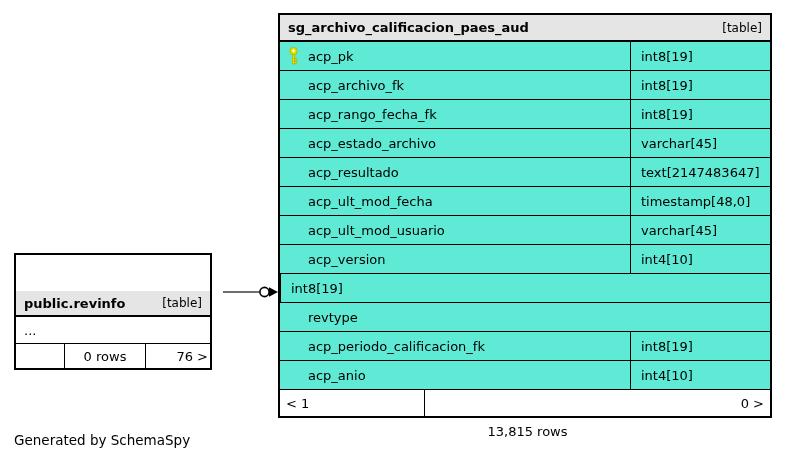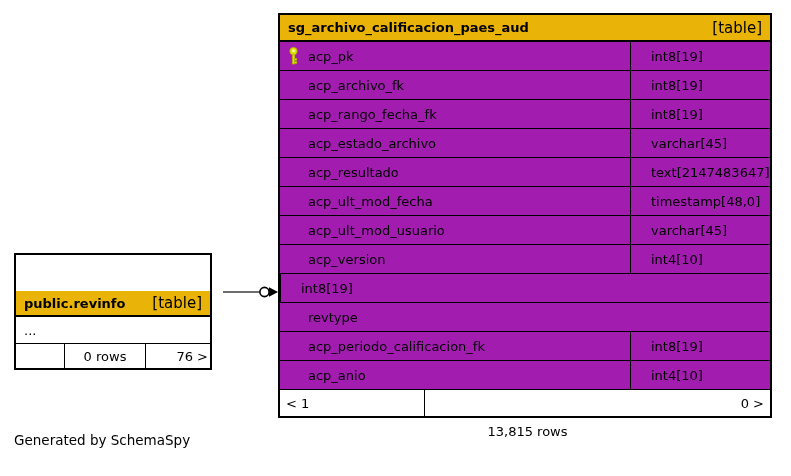--- a/index.html
+++ b/index.html
@@ -3,32 +3,32 @@
 <meta charset="utf-8">
 <style>
   * { margin:0; padding:0; box-sizing:border-box; }
   html,body { width:791px; height:476px; background:#ffffff;
               font-family:"DejaVu Sans","Liberation Sans",sans-serif; color:#000; }
   .canvas { position:relative; width:791px; height:476px; overflow:hidden; }
 
   .table-box { position:absolute; border:2px solid #000; background:#fff; }
 
   .tbl-header { display:flex; justify-content:space-between; align-items:center;
-                background:#eab308; border-bottom:2px solid #000; padding:0 8px; }
+                background:#e5e5e5; border-bottom:2px solid #000; padding:0 8px; }
   .tbl-title { font-weight:bold; font-size:13px; white-space:nowrap; }
-  .tbl-badge { font-size:15px; white-space:nowrap; }
+  .tbl-badge { font-size:12px; white-space:nowrap; }
 
   
   #main-table { left:278px; top:13px; width:494px; }
   #main-table .tbl-header { height:27px; }
-  .tbl-row { display:flex; height:29px; border-bottom:1px solid #000; background:#a21caf; }
+  .tbl-row { display:flex; height:29px; border-bottom:1px solid #000; background:#5eead4; }
   .cell-name { flex:1; display:flex; align-items:center; padding-left:9px; font-size:13px; }
   .icon-box { width:19px; display:flex; align-items:center; flex:none; }
   .cell-type { width:140px; flex:none; border-left:1px solid #000;
-               display:flex; align-items:center; padding-left:20px; font-size:13px; }
+               display:flex; align-items:center; padding-left:10px; font-size:13px; }
   .tbl-footer { display:flex; font-size:13px; }
   #main-table .tbl-footer { height:26px; }
   .f-cell { display:flex; align-items:center; }
   #main-table .f-left  { width:145px; border-right:1px solid #000; padding-left:6px; }
   #main-table .f-center{ width:206px; border-right:1px solid #000; justify-content:center;margin-top:41px; }
   #main-table .f-right { flex:1; justify-content:flex-end; padding-right:6px; }
 
   
   #rev-table { left:14px; top:253px; width:198px; }
   #rev-table .tbl-header { height:26px;margin-top:36px; }

